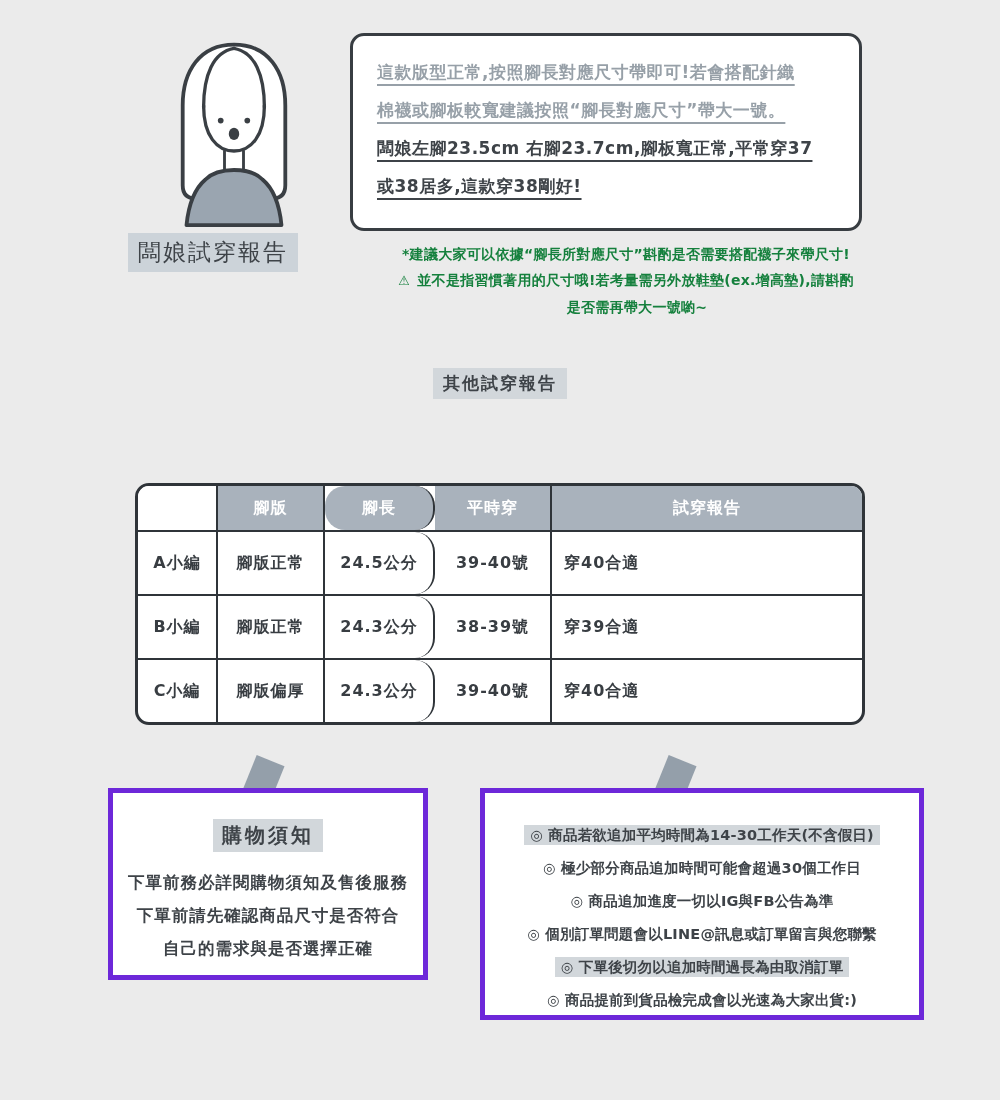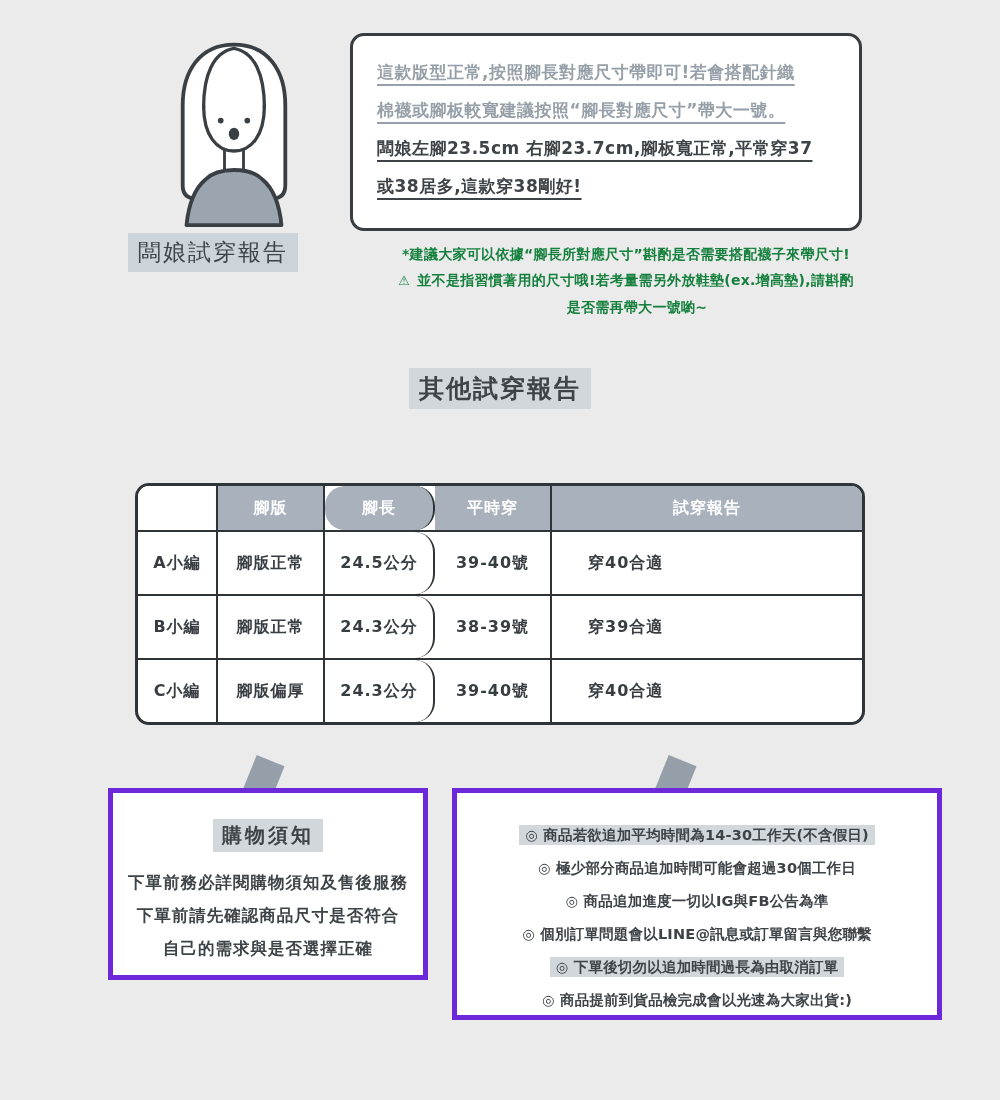--- a/index.html
+++ b/index.html
@@ -35,21 +35,21 @@
 
   
   .note { left:356px; top:241px; width:540px; font-size:14px; font-weight:700;
           line-height:26px; letter-spacing:0.3px; color:#15803d;text-align:center; }
   .n-indent { padding-left:22px; }
   .warn-icon { font-size:13px; margin-right:2px; }
 
   
   .section-title {
     left:50%; transform:translateX(-50%); top:368px;
-    font-size:25px; font-weight:700; letter-spacing:2px;
+    font-size:17px; font-weight:700; letter-spacing:2px;
     background:#d2d7db; padding:4px 10px; white-space:nowrap;
   }
 
   
   .tbl {
     left:135px; top:436px; width:730px; background:#fff;
     border:3px solid #2f3439; border-radius:14px; overflow:hidden;margin-top:47px;
   }
   .tr { display:flex; border-bottom:2.5px solid #2f3439; }
   .tr:last-child { border-bottom:none; }
@@ -57,33 +57,33 @@
     border-right:2.5px solid #2f3439; display:flex; align-items:center; justify-content:center;
     font-weight:700; font-size:16px; color:#383d42; letter-spacing:1px; white-space:nowrap;
   }
   .td:last-child { border-right:none; }
   .tr.head .td { height:44px; }
   .tr.body .td { height:62px; }
   .th { background:#a9b2bc; color:#ffffff; }
   .th-empty { background:#ffffff; }
   .c0 { width:80px; } .c1 { width:107px; } .c2 { width:110px;border-radius:20px; } .c3 { width:117px; }
   .c4 { flex:1; }
-  .body .c4 { justify-content:flex-start; padding-left:36px; }
+  .body .c4 { justify-content:flex-start; padding-left:12px; }
 
   
   .box { background:#fff; border:5px solid #6d28d9; }
   .left-box { left:108px; top:788px; width:320px; height:192px; text-align:center; }
   .box-title {
     display:inline-block; margin-top:26px; font-size:20px; font-weight:700;
     letter-spacing:3px; background:#d2d7db; padding:3px 9px;
   }
   .left-lines { margin-top:14px; }
   .box-line { font-size:16.5px; font-weight:700; line-height:33px; letter-spacing:1px; white-space:nowrap; }
 
-  .right-box { left:452px; top:788px; width:490px; height:232px; text-align:center; padding-top:26px; }
+  .right-box { left:480px; top:788px; width:444px; height:232px; text-align:center; padding-top:26px; }
   .r-line { font-size:14.5px; font-weight:700; line-height:33px; letter-spacing:0.2px; white-space:nowrap; }
   .hl { background:#d2d7db; padding:2px 6px; }
 
   
   .tape { width:30px; height:46px; background:rgba(136,148,160,0.88); }
   .tape-left  { left:247px; top:759px; transform:rotate(22deg); }
   .tape-right { left:659px; top:759px; transform:rotate(22deg); }
 </style>
 </head>
 <body>

